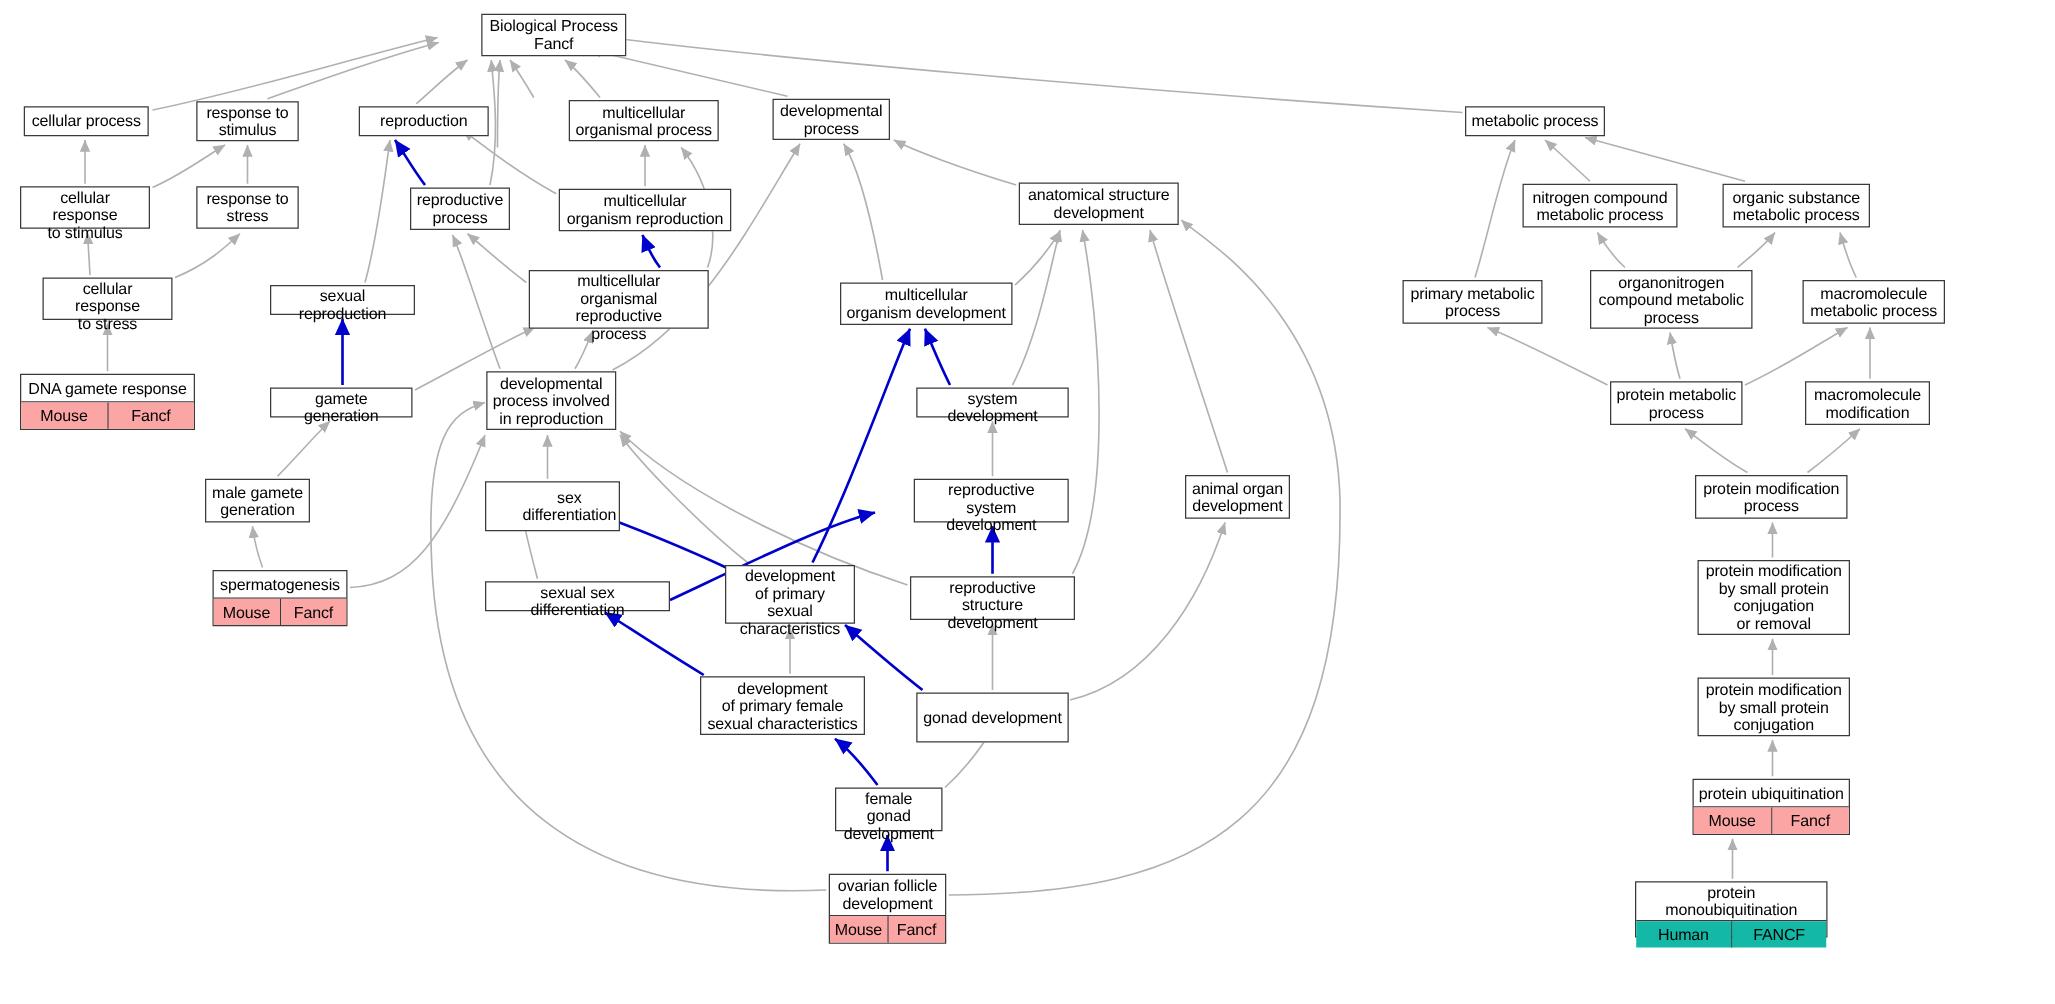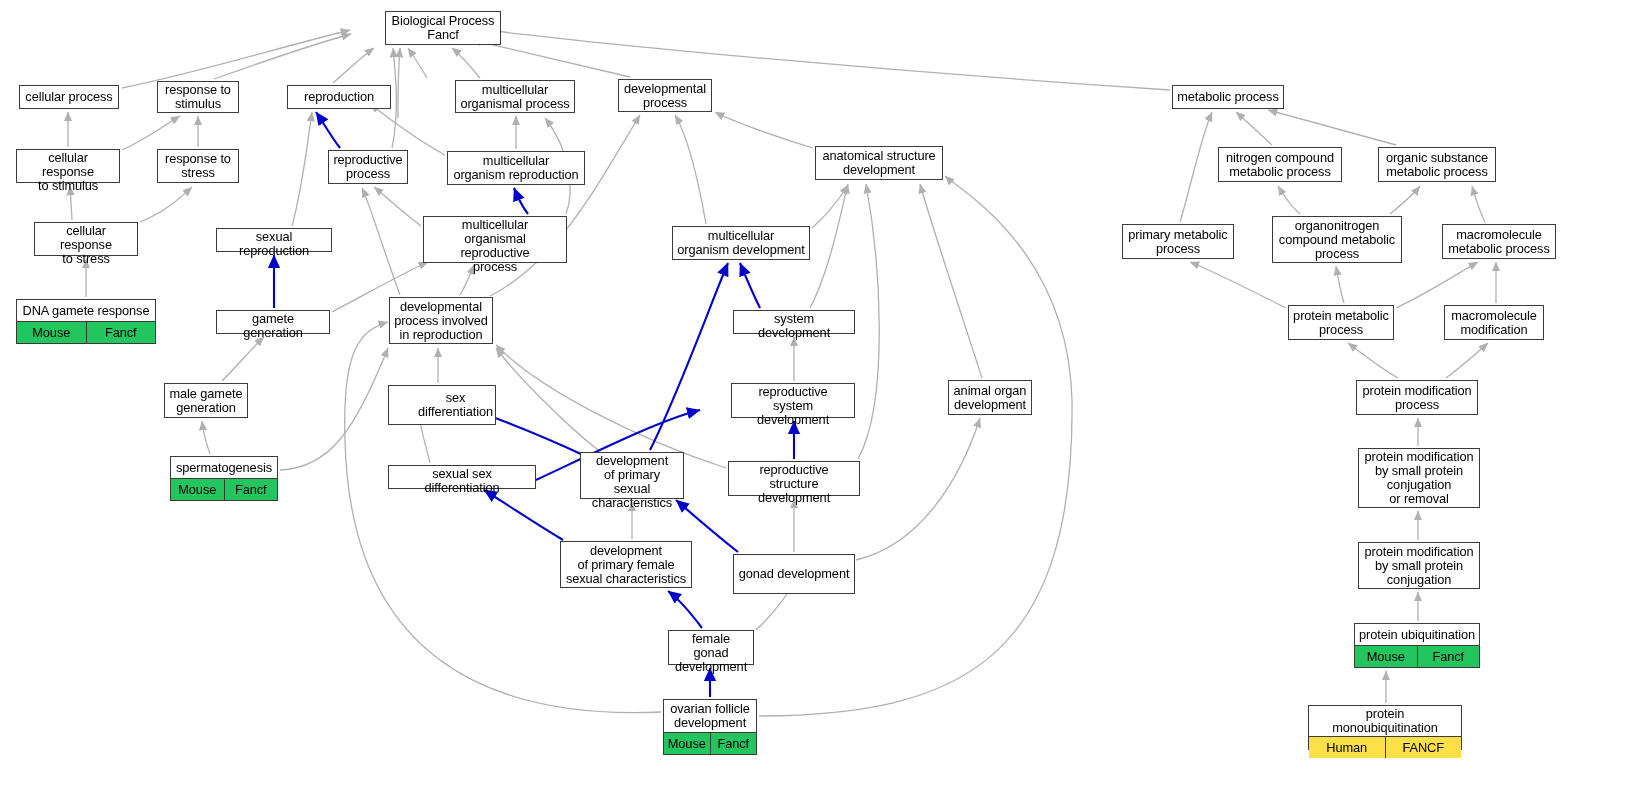--- a/index.html
+++ b/index.html
@@ -42,22 +42,22 @@
   .anno .cell{
     flex:1;
     display:flex;
     align-items:center;
     justify-content:center;
     font-size:12.8px;
     color:#000000;
     letter-spacing:-0.1px;
   }
   .anno .cell.first{border-right:1.4px solid #3a3a3a;}
-  .anno.mouse .cell{background:#22c55e;}
-  .anno.human .cell{background:#fde047;}
+  .anno.mouse .cell{background:#fca5a5;}
+  .anno.human .cell{background:#14b8a6;}
 </style>
 </head>
 <body>
 
 <div id="stage">
   <svg id="edges" xmlns="http://www.w3.org/2000/svg">
     <defs>
       <marker id="ah-gray" markerWidth="9" markerHeight="9" refX="7.2" refY="3.2" orient="auto" markerUnits="strokeWidth">
         <path d="M0,0 L0,6.4 L7.4,3.2 z" fill="#B0B0B0"></path>
       </marker>

